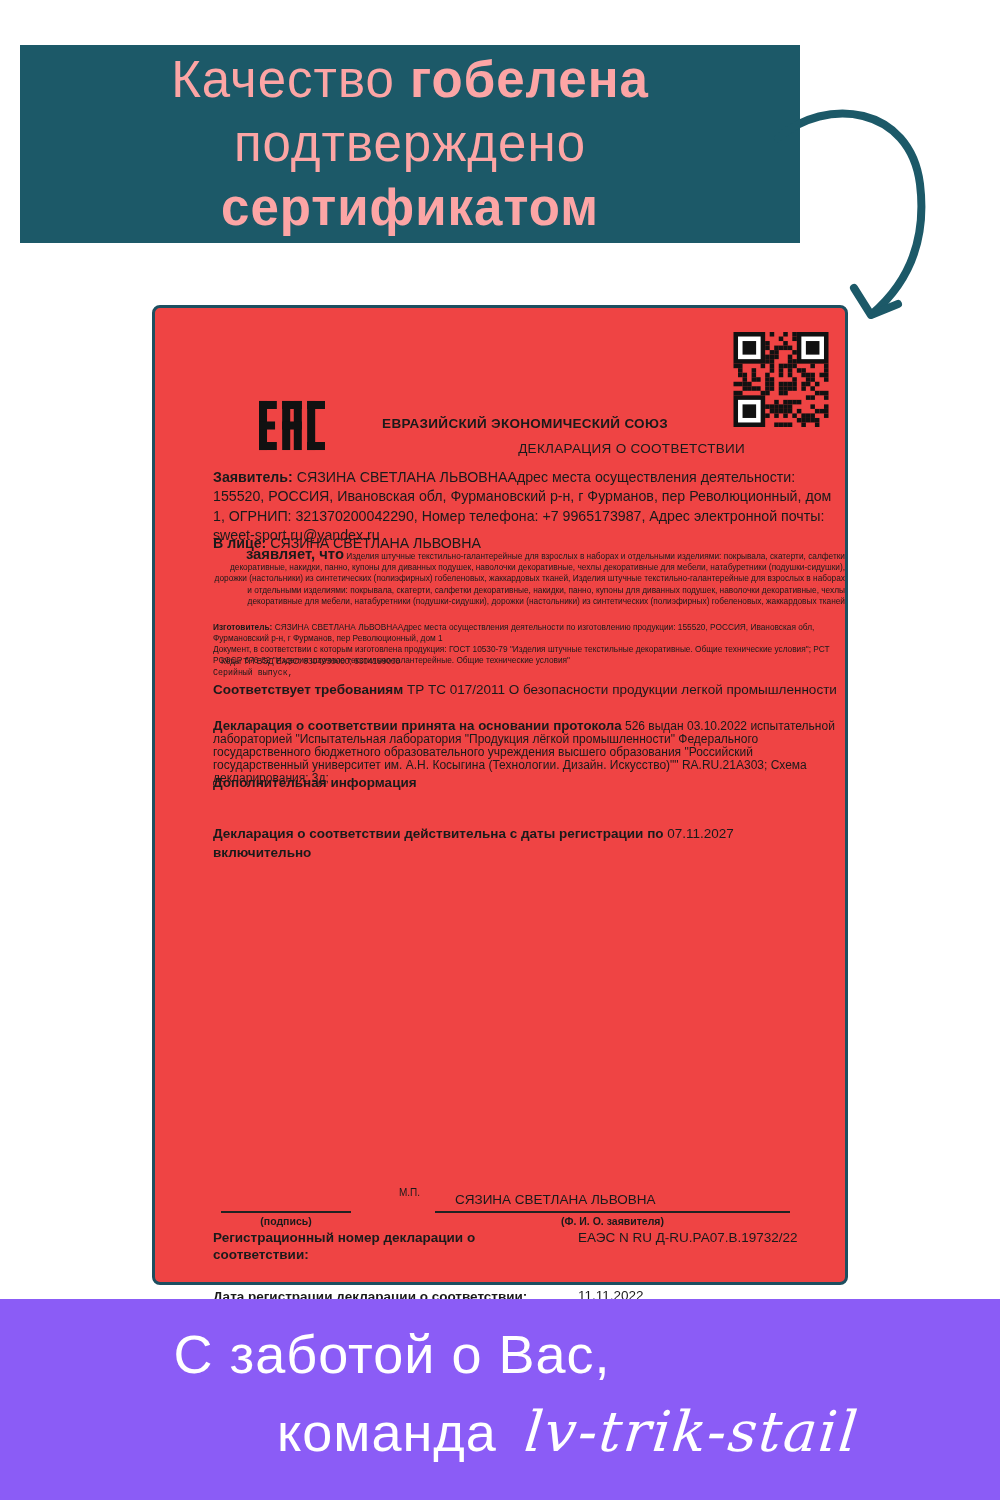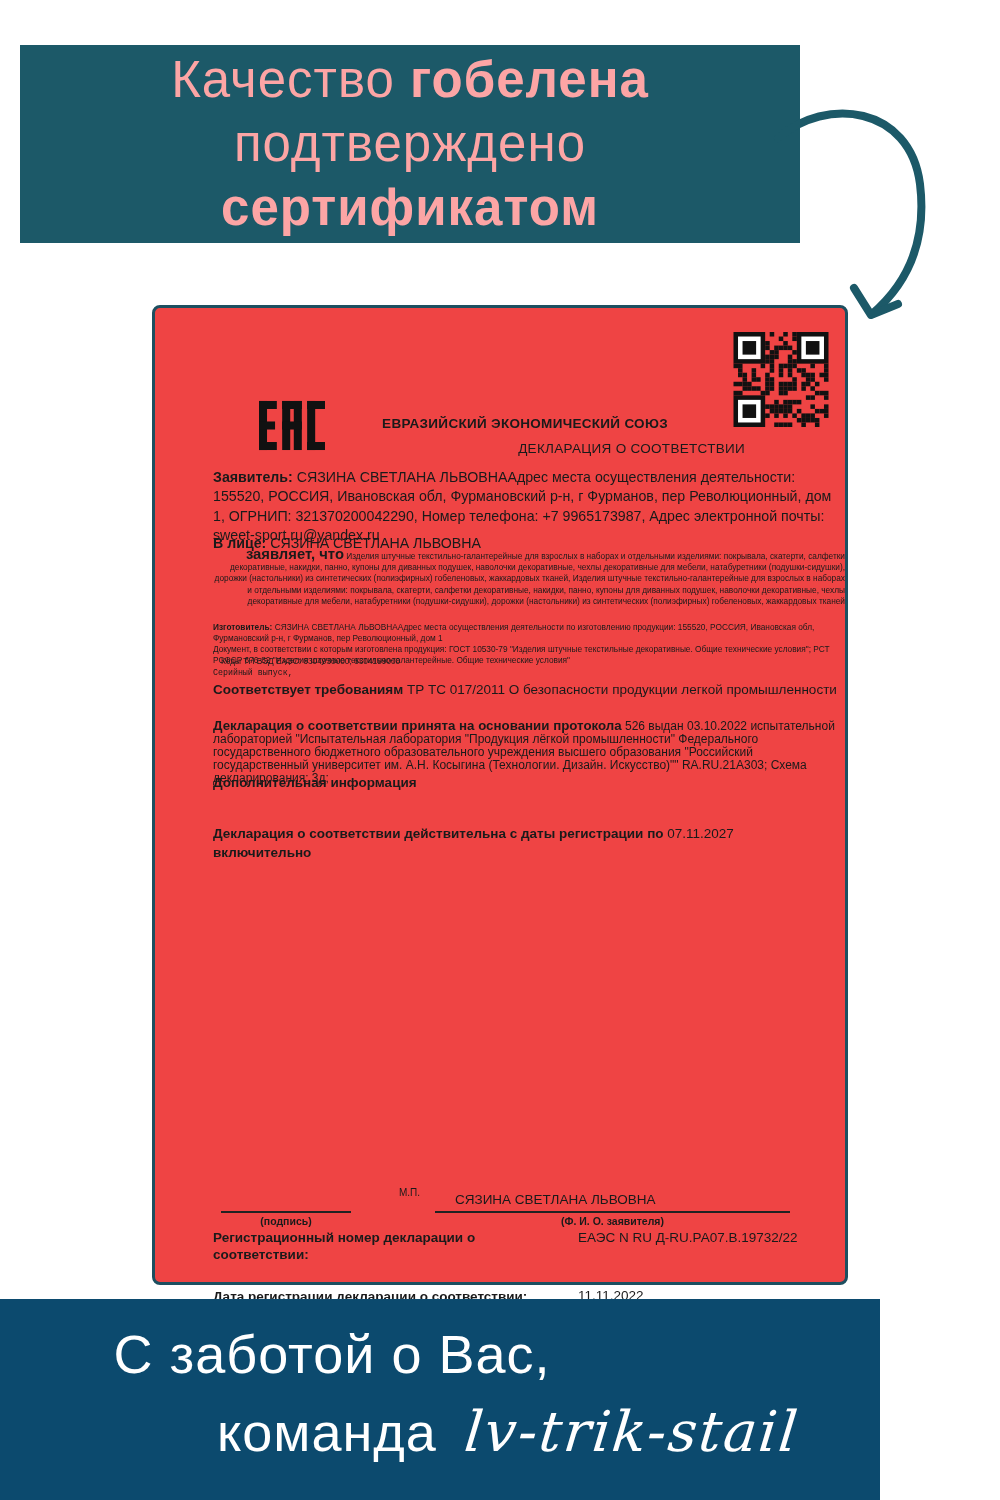--- a/index.html
+++ b/index.html
@@ -58,22 +58,22 @@
   .sig-cap-right{position:absolute;left:280px;top:907px;width:355px;text-align:center;font-size:10.5px;font-weight:700;}
   .reg-row1{position:absolute;left:58px;top:921px;width:632px;}
   .reg-row2{position:absolute;left:58px;top:945px;width:632px;}
   .reg-label{display:inline-block;width:360px;font-size:13.5px;font-weight:700;}
   .reg-value{position:absolute;left:365px;top:0;font-size:13.5px;}
   .reg-row1,.reg-row2{line-height:17px;}
   .reg-row1{position:absolute;}
   .reg-wrap{position:relative;}
   
   .bottom-banner{
-    position:absolute;left:0;top:1299px;width:880px;height:201px;
-    background:#0c4a6e;color:#fff;
+    position:absolute;left:0;top:1299px;width:1000px;height:201px;
+    background:#8b5cf6;color:#fff;
   }
   .bb-line1{margin-top:24px;text-align:center;transform:translateX(-108px);
     font-size:54px;font-weight:300;letter-spacing:1px;}
   .bb-line2{margin-top:14px;text-align:center;transform:translateX(68px);
     font-size:54px;font-weight:300;letter-spacing:1px;}
   .brand{font-family:"DejaVu Serif",serif;font-style:italic;font-size:56px;
     letter-spacing:2px;transform:skewX(-6deg);display:inline-block;margin-left:28px;}
 </style>
 </head>
 <body>

